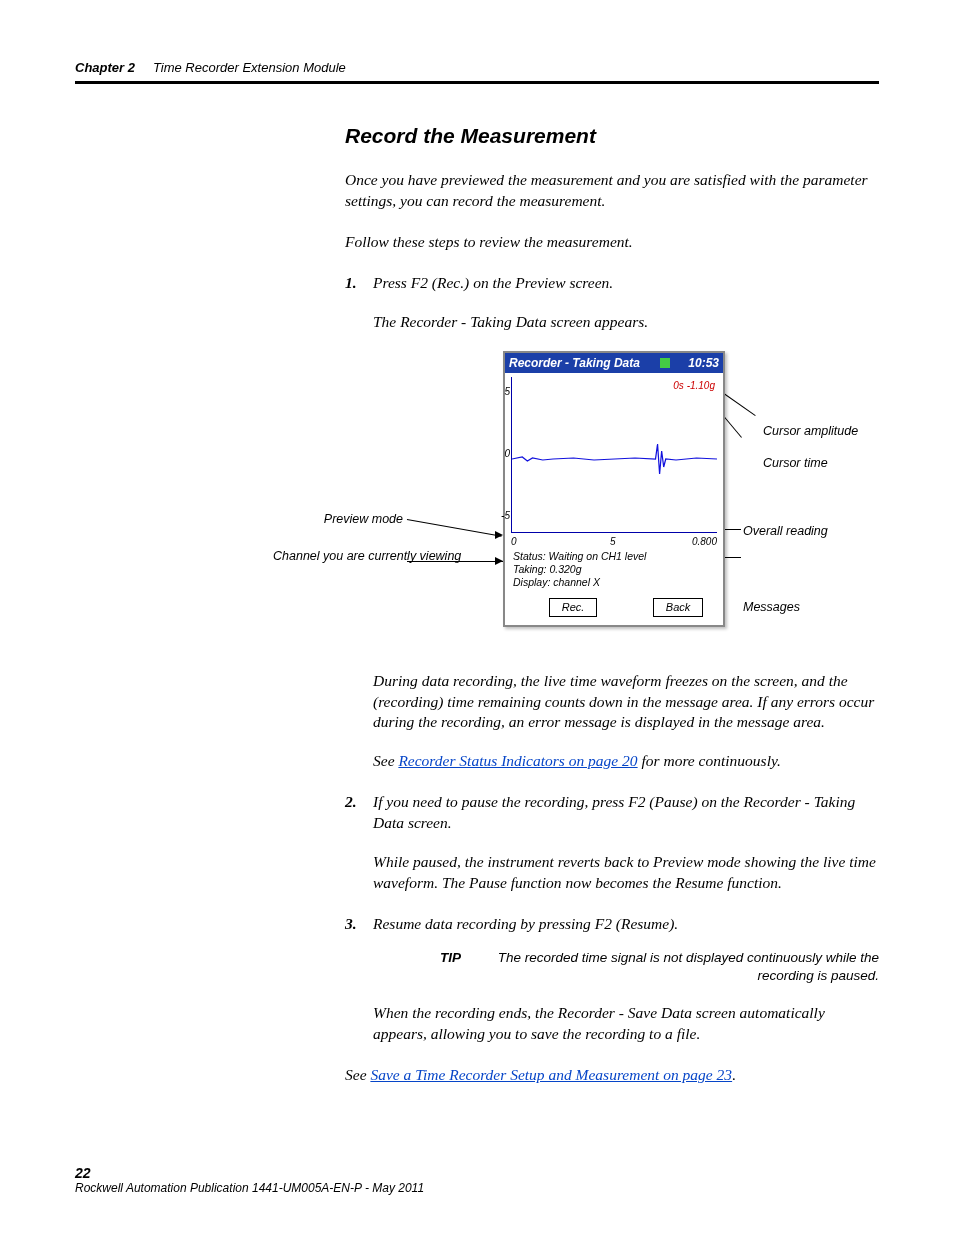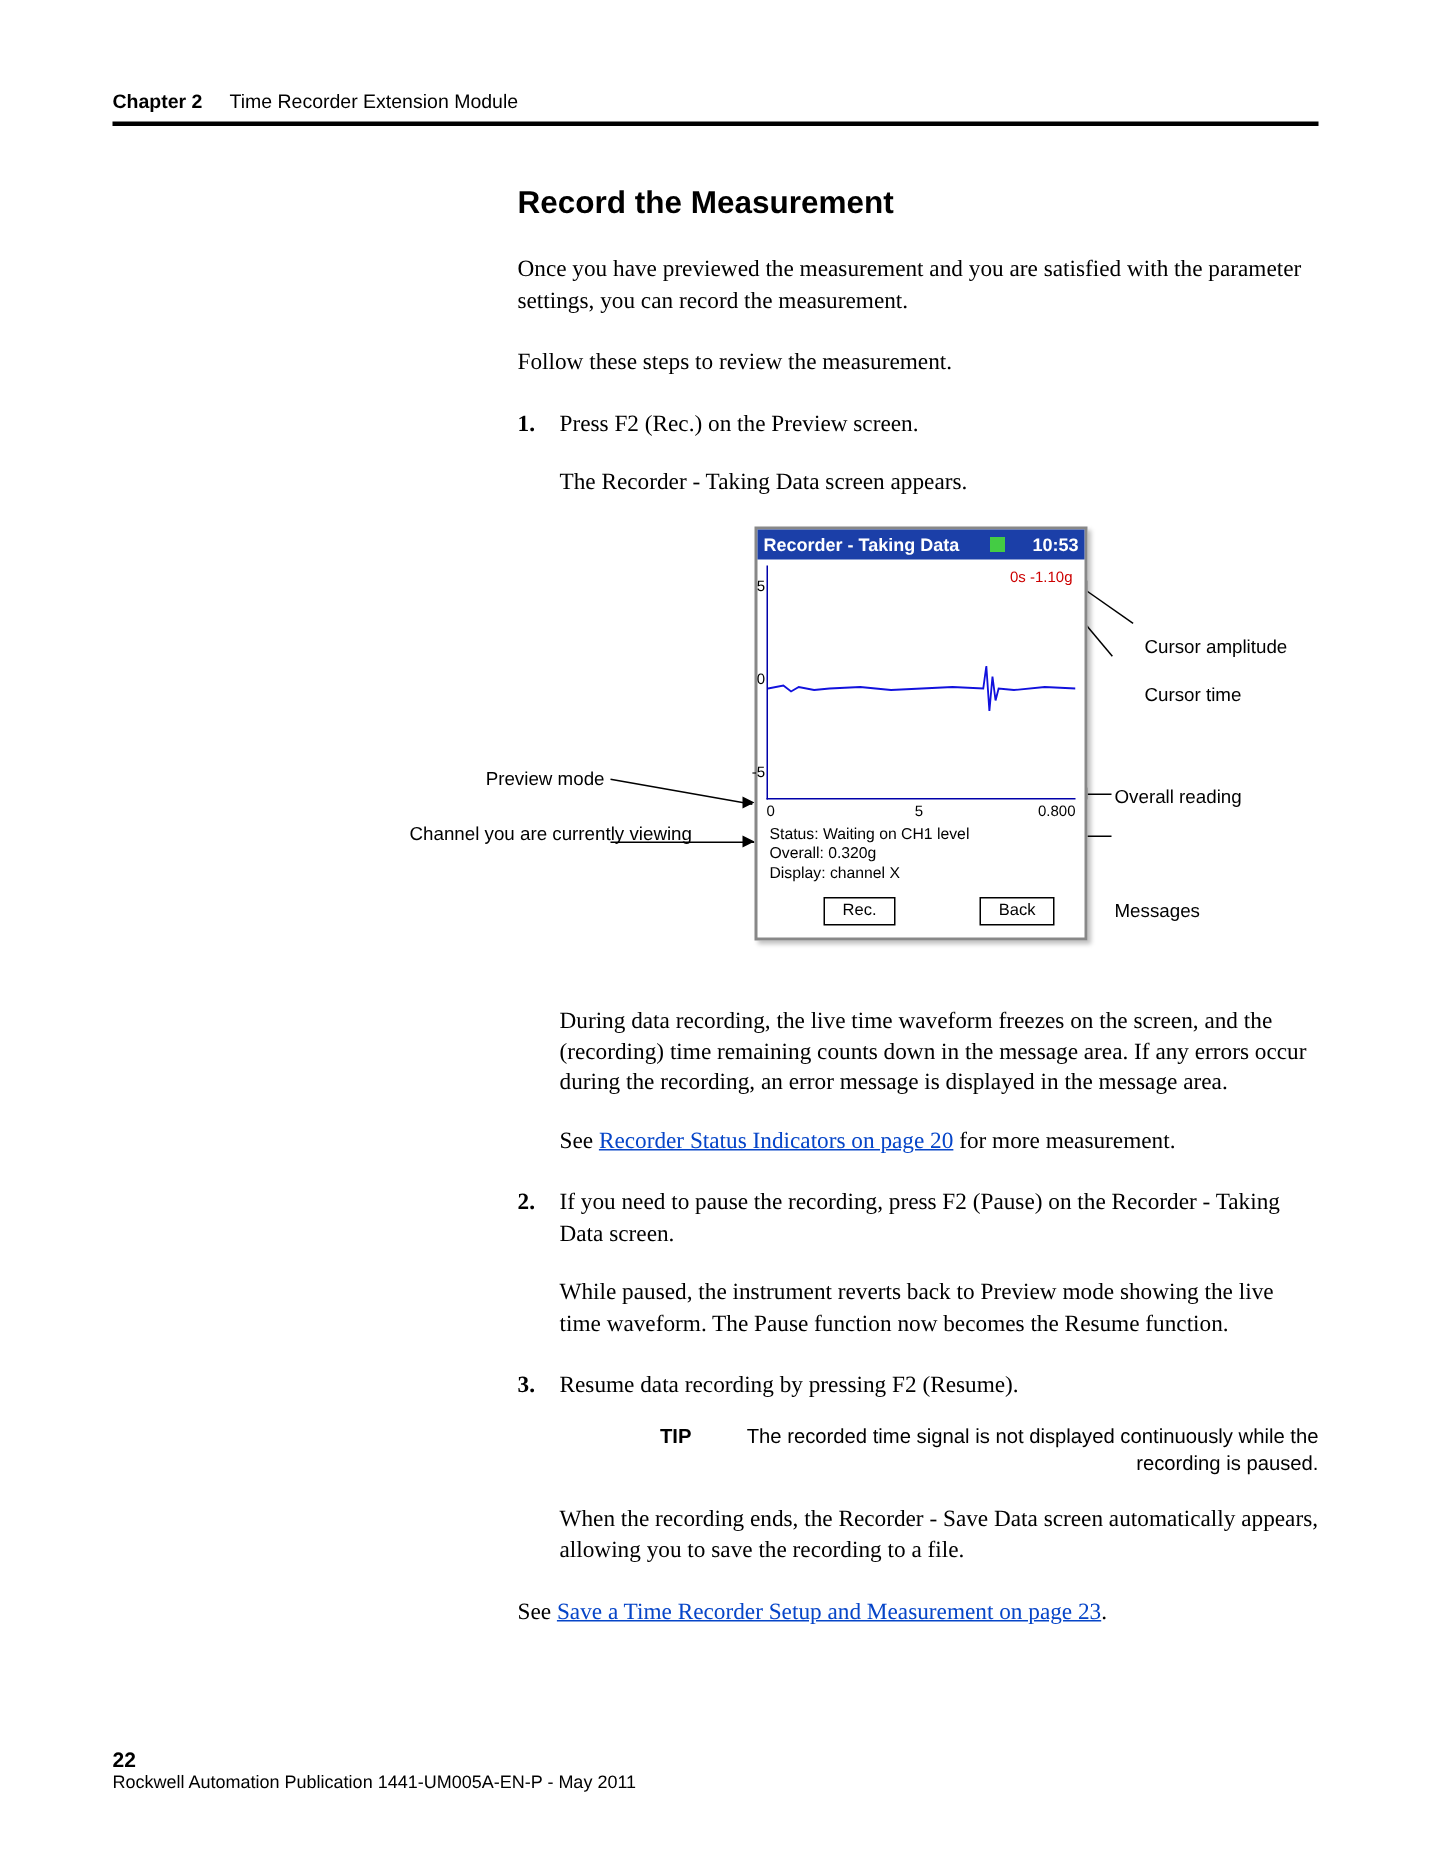--- a/index.html
+++ b/index.html
@@ -8,20 +8,21 @@
     background: #fff;
     font-family: Georgia, 'Times New Roman', serif;
     color: #000;
     width: 954px;
   }
   .page {
     padding: 60px 75px 60px 75px;
     box-sizing: border-box;
     position: relative;
     min-height: 1235px;
+    font-style: italic;
   }
   .header-row {
     display: flex;
     align-items: baseline;
     font-family: Arial, Helvetica, sans-serif;
     font-size: 13px;
     padding-bottom: 6px;
     border-bottom: 3px solid #000;
     margin-bottom: 40px;
   }
@@ -253,33 +254,33 @@
                 </svg>
               </div>
             </div>
             <div class="xlabel-row">
               <span style="left:0;">0</span>
               <span style="left:48%;">5</span>
               <span style="right:0;">0.800</span>
             </div>
             <div class="status-box">
               <div>Status: Waiting on CH1 level</div>
-              <div>Overall: 0.320g</div>
+              <div>Taking: 0.320g</div>
               <div>Display: channel X</div>
             </div>
             <div class="button-row">
               <span class="dev-btn">Rec.</span>
               <span class="dev-btn">Back</span>
             </div>
           </div>
         </div>
 
         <div class="sub-para">During data recording, the live time waveform freezes on the screen, and the (recording) time remaining counts down in the message area. If any errors occur during the recording, an error message is displayed in the message area.</div>
         <div class="sub-para">
-          <span>See </span><a class="doc-link" href="#">Recorder Status Indicators on page 20</a><span> for more measurement.</span>
+          <span>See </span><a class="doc-link" href="#">Recorder Status Indicators on page 20</a><span> for more continuously.</span>
         </div>
       </li>
 
       <li>
         <span>If you need to pause the recording, press F2 (Pause) on the Recorder - Taking Data screen.</span>
         <div class="sub-para">While paused, the instrument reverts back to Preview mode showing the live time waveform. The Pause function now becomes the Resume function.</div>
       </li>
 
       <li>
         <span>Resume data recording by pressing F2 (Resume).</span>

